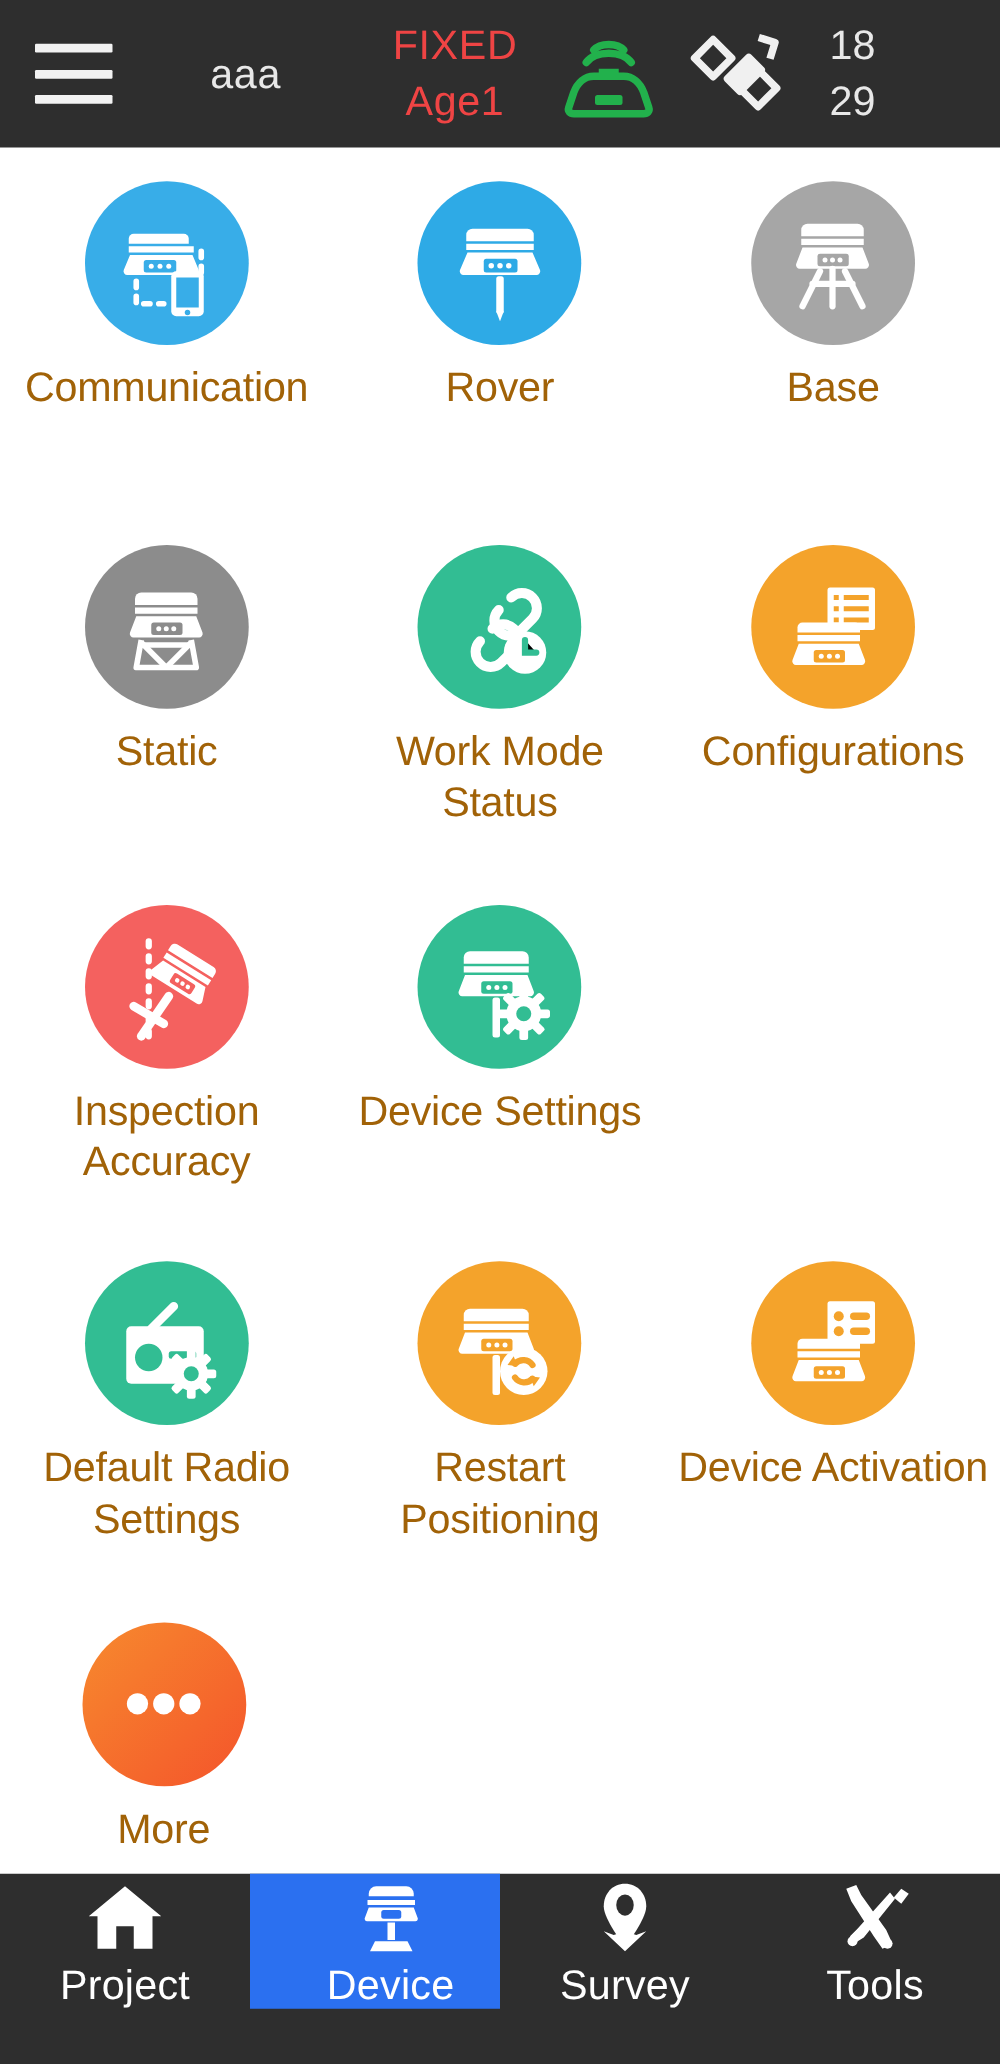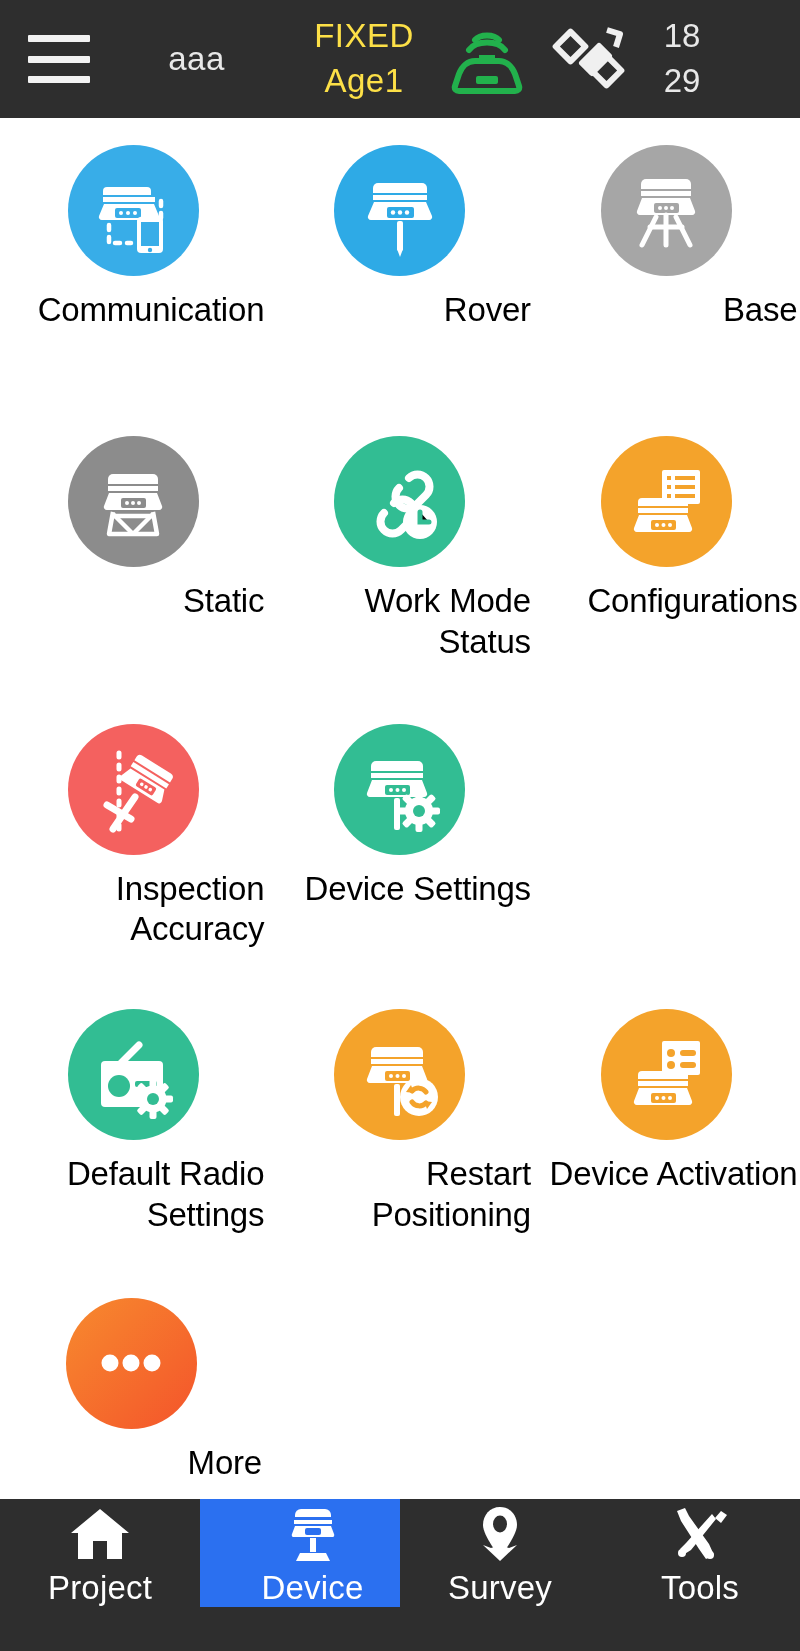--- a/index.html
+++ b/index.html
@@ -21,21 +21,21 @@
     display: flex; flex-direction: column; justify-content: space-between;
     cursor: pointer;
   }
   .hamburger span { display: block; width: 100%; height: 7px; background: #f2f2f2; border-radius: 1px; }
   .project-name {
     color: #e8e8e8; font-size: 33px; letter-spacing: 0.5px;
     width: 185px; text-align: center;
   }
   .status-stack {
     display: flex; flex-direction: column; align-items: center;
-    width: 150px; color: #fde047; font-size: 33px; line-height: 1.35;
+    width: 150px; color: #ef4444; font-size: 33px; line-height: 1.35;
   }
   .status-stack .fix { letter-spacing: 0.5px; }
   .status-stack .age { letter-spacing: 0.5px; }
   .hdr-icon { display: flex; align-items: center; justify-content: center; }
   .hdr-icon.radio { width: 96px; }
   .hdr-icon.sat { width: 96px; margin-left: 8px; }
   .sat-stack {
     display: flex; flex-direction: column; align-items: center; justify-content: center;
     color: #e8e8e8; font-size: 33px; line-height: 1.35; margin-left: 6px; width: 74px;
   }
@@ -50,22 +50,22 @@
     width: 266.6px; display: flex; flex-direction: column;
     align-items: center; cursor: pointer;
   }
   .circle {
     width: 131px; height: 131px; border-radius: 50%;
     display: flex; align-items: center; justify-content: center;
     position: relative; flex: none;
   }
   .circle svg { display: block; }
   .cell-label {
-    margin-top: 14px; font-size: 33px; color: #000000;
-    text-align: right; line-height: 1.22; width: 262px;
+    margin-top: 14px; font-size: 33px; color: #a16207;
+    text-align: center; line-height: 1.22; width: 262px;
     letter-spacing: -0.2px;
   }
 
   .r1 { margin-top: 5px; }
   .r2 { margin-top: 106px; }
   .r3 { margin-top: 62px; }
   .r4 { margin-top: 60px; }
   .r5 { margin-top: 63px; gap: 28px; }
 
   

